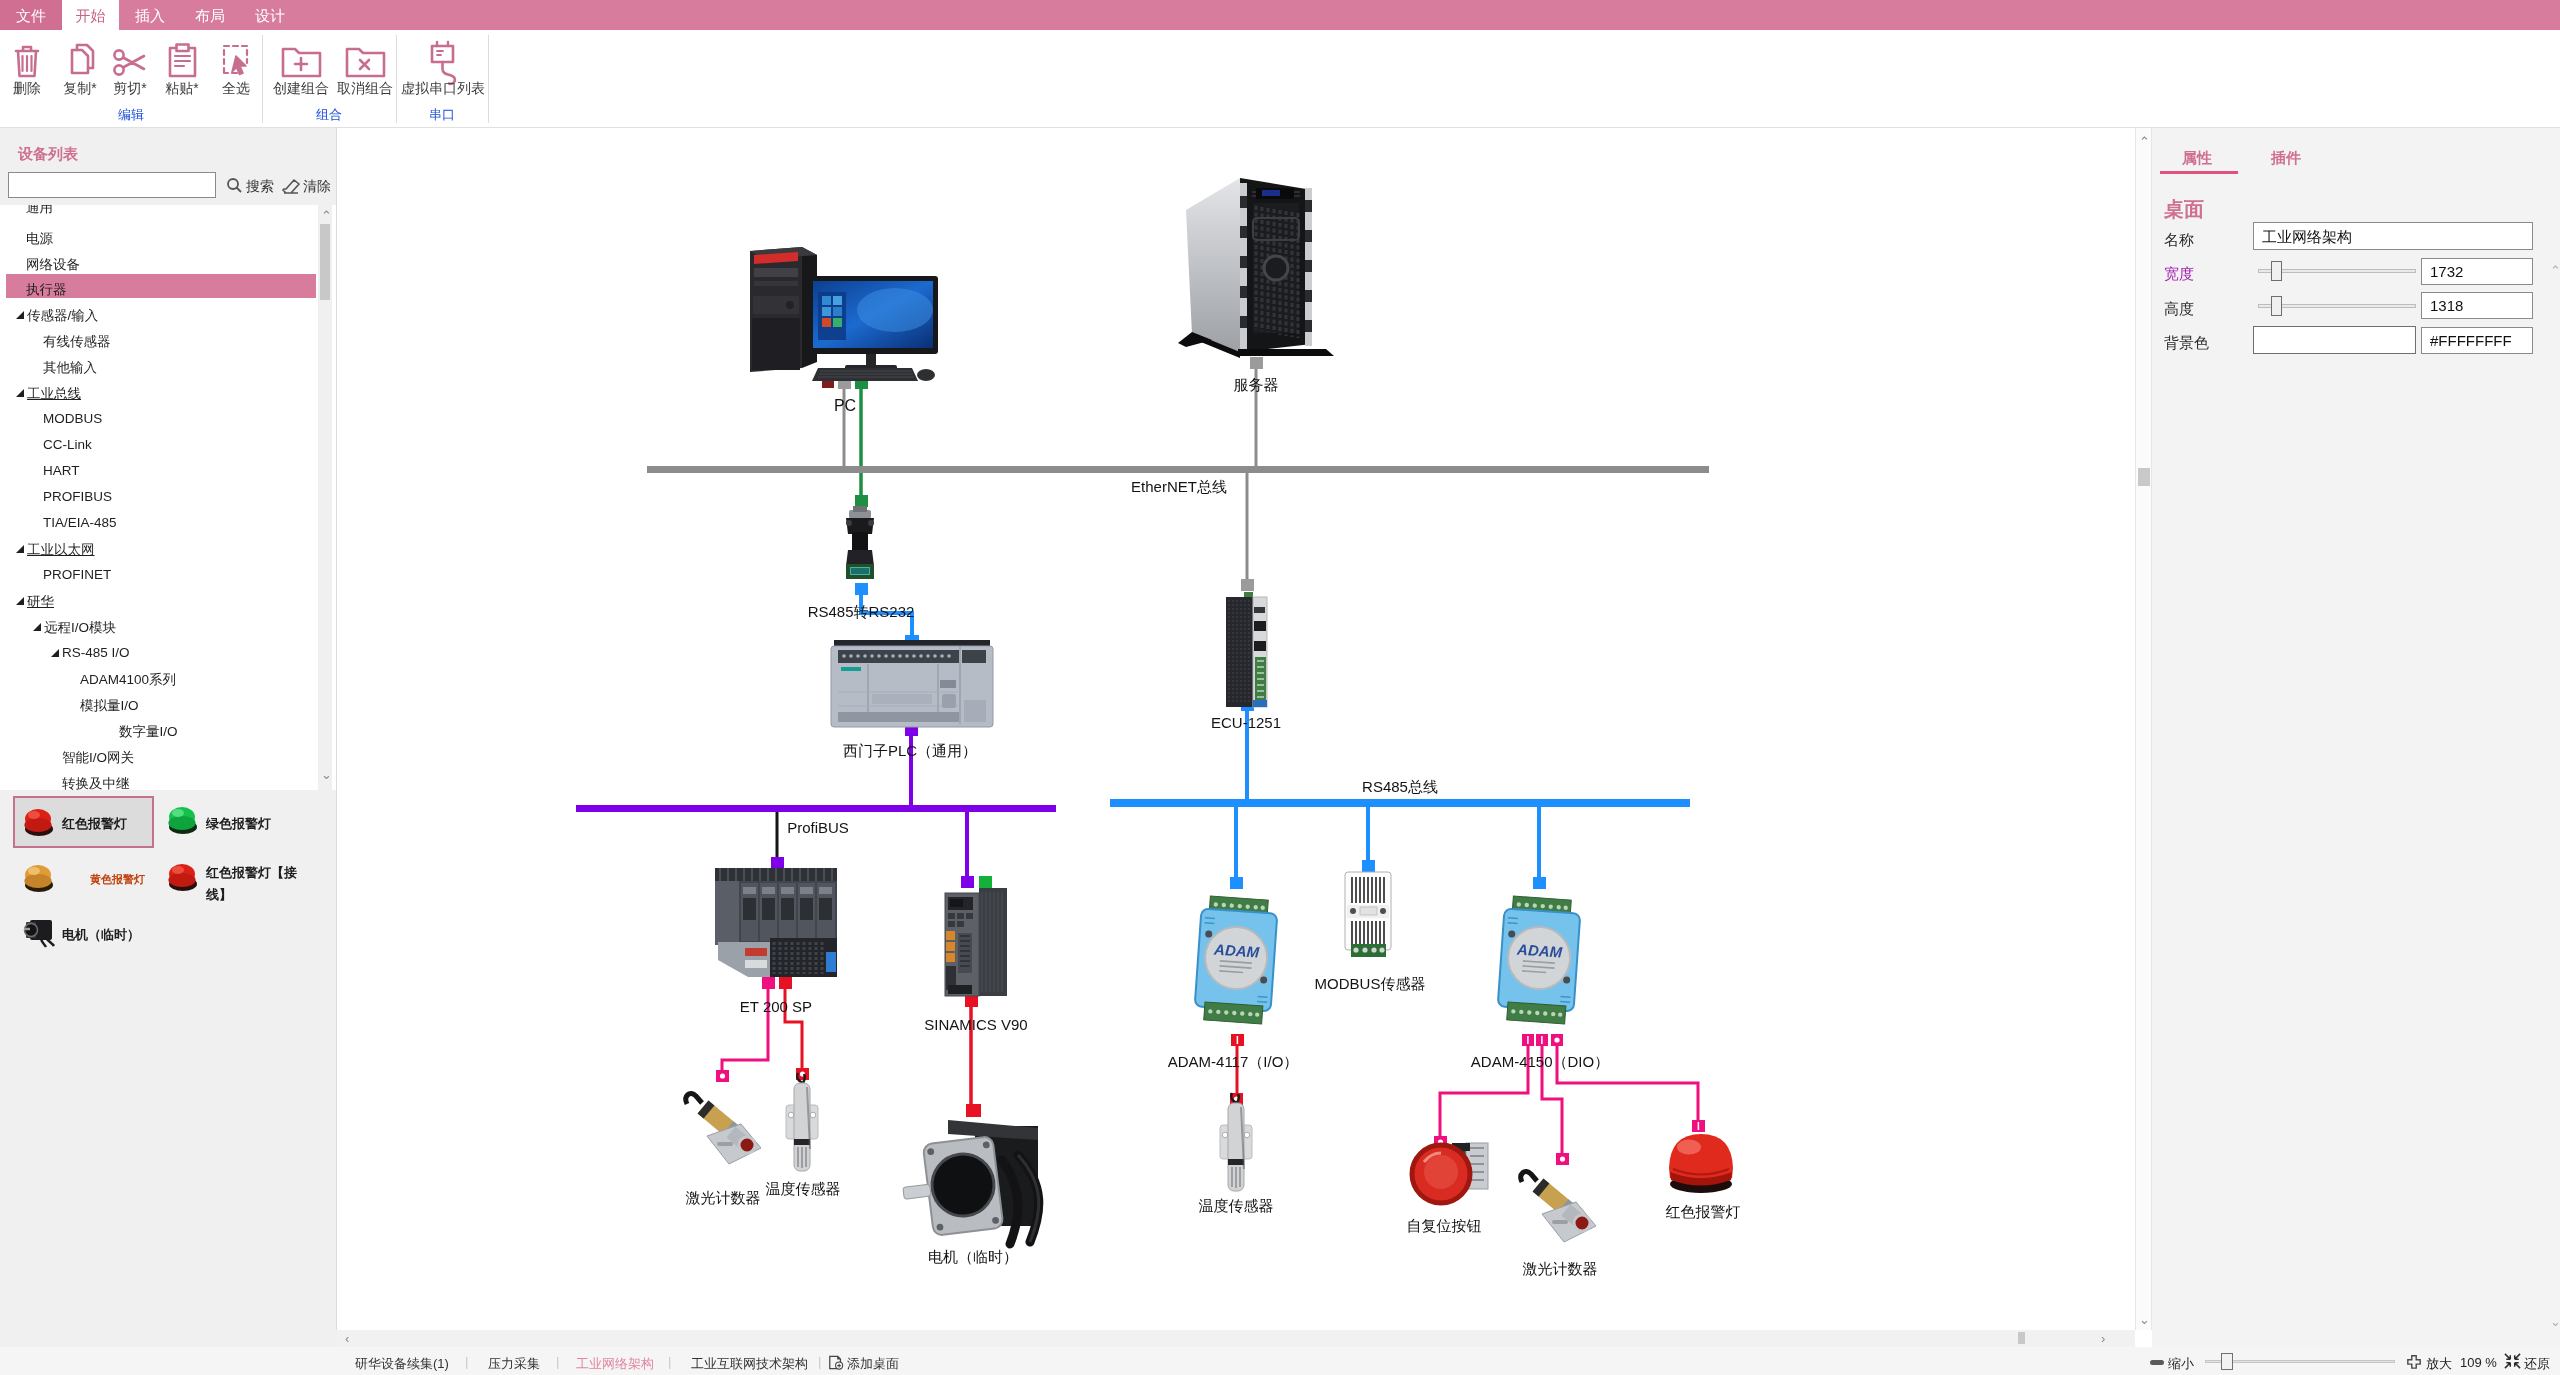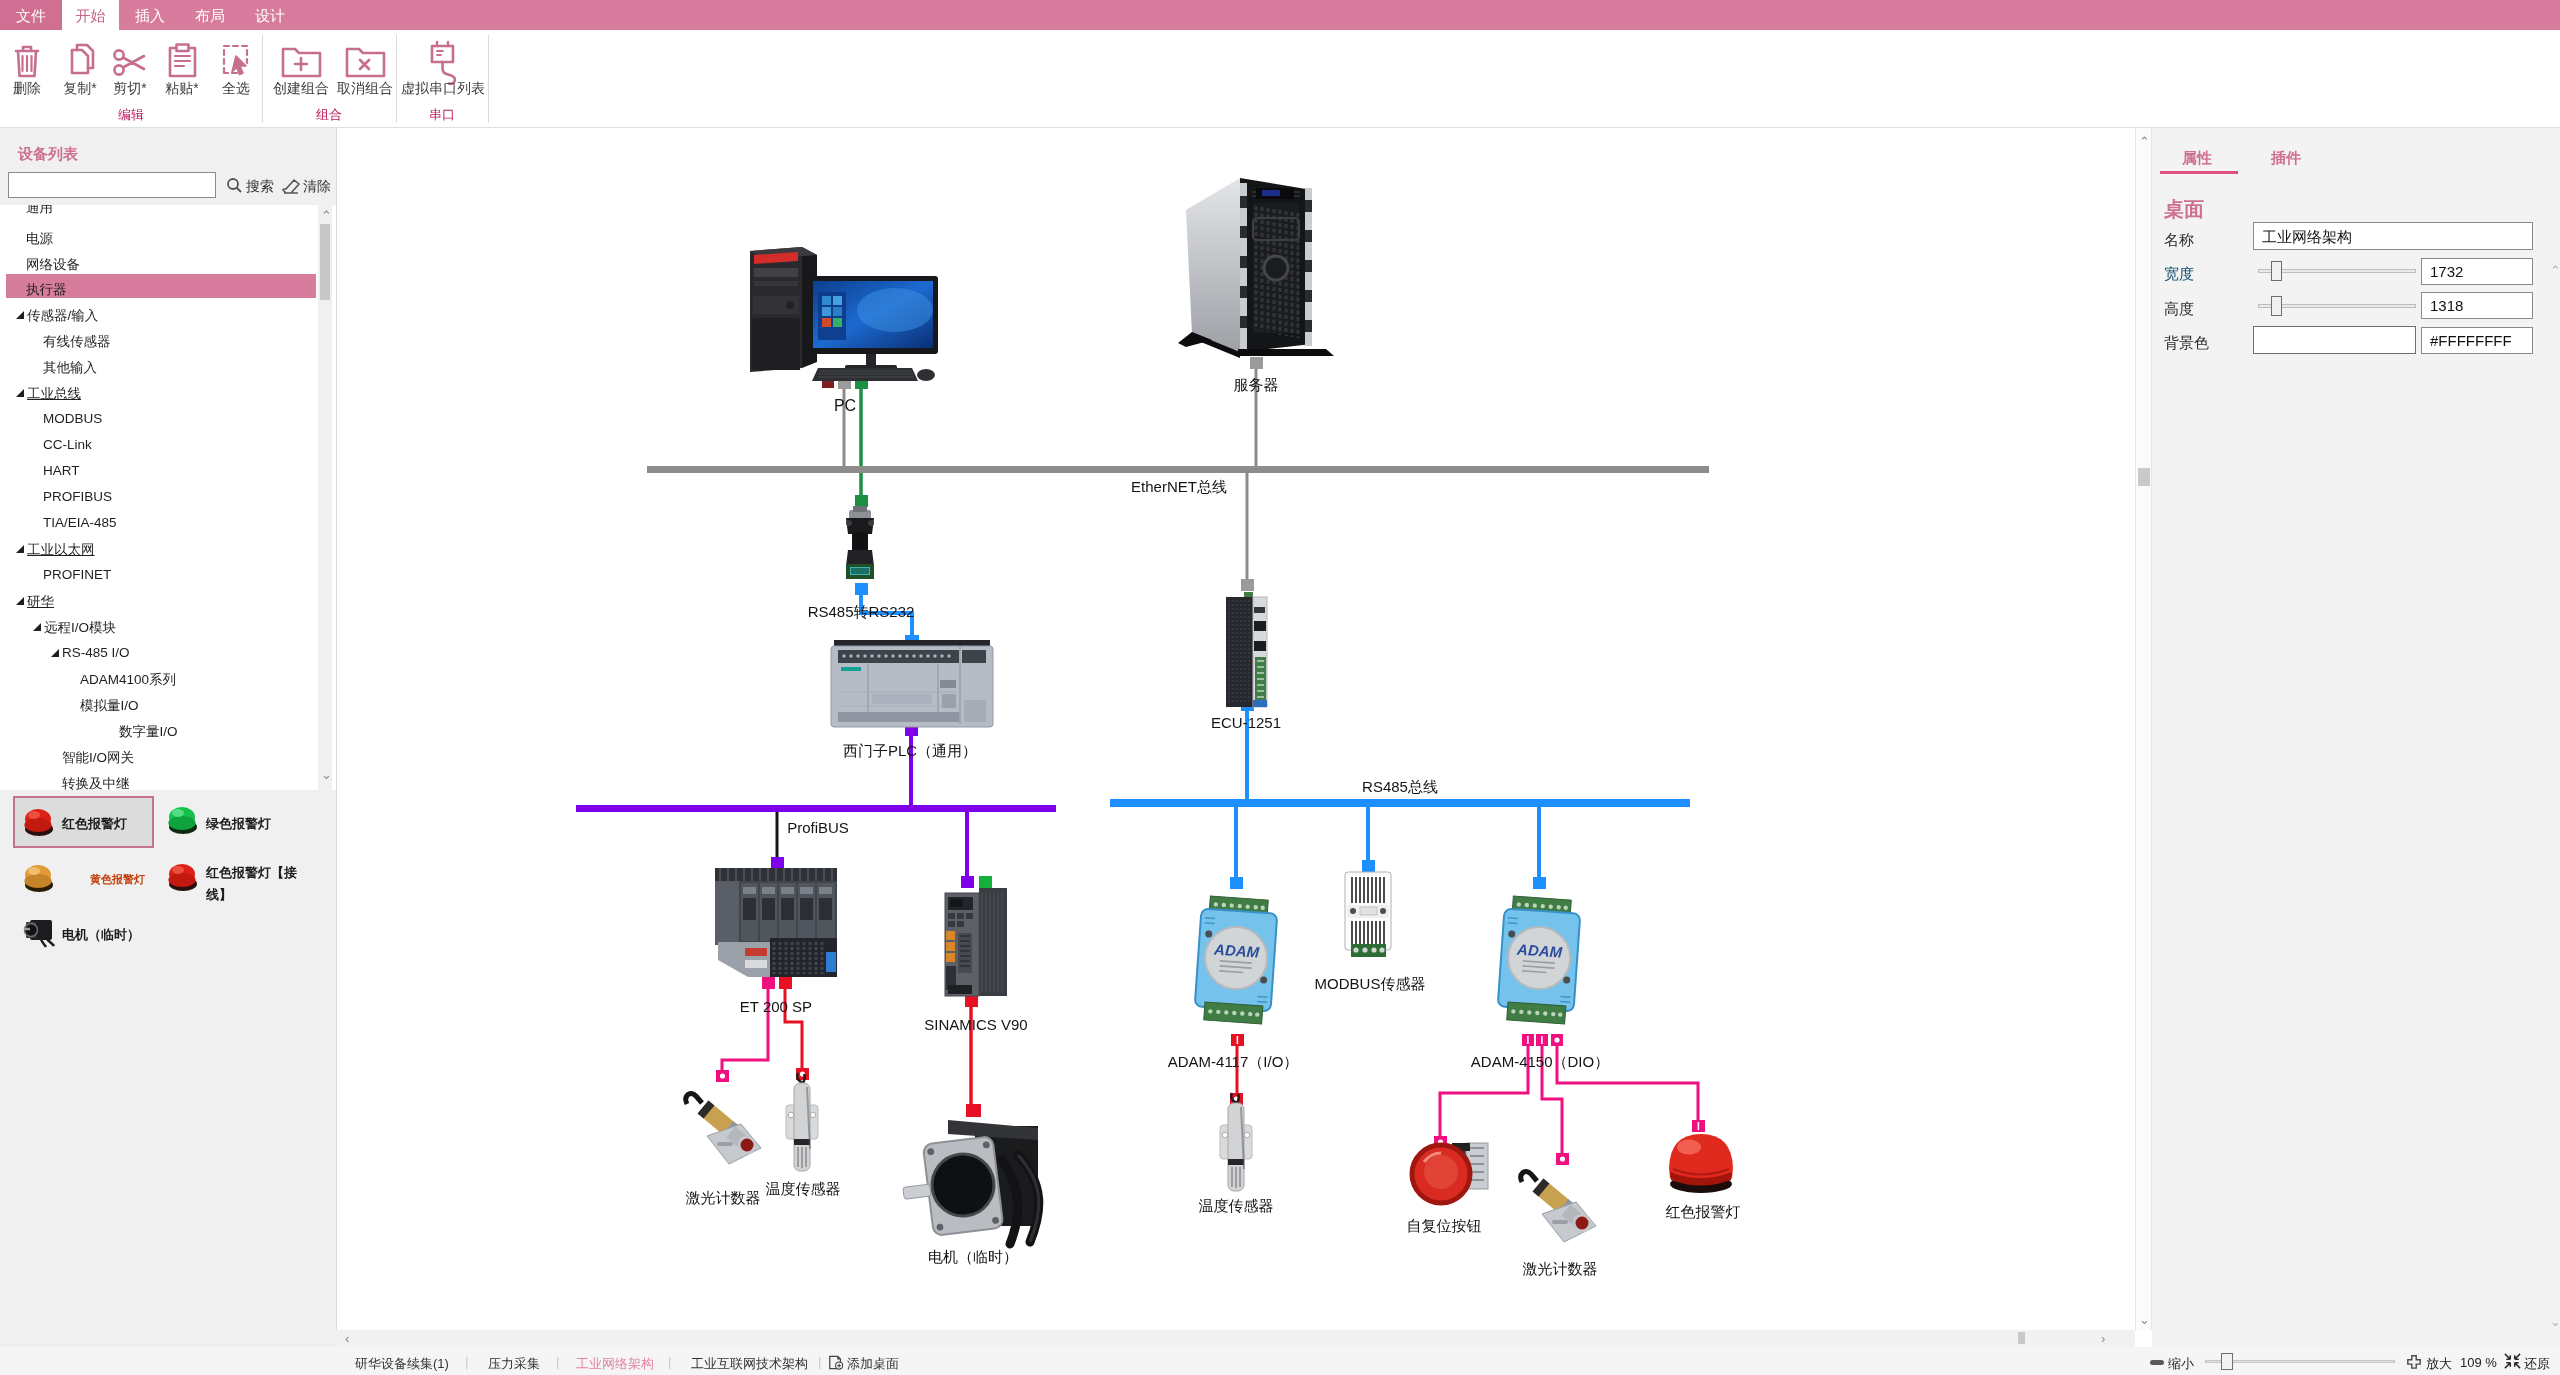--- a/index.html
+++ b/index.html
@@ -6,21 +6,21 @@
   html,body { width:2560px; height:1375px; overflow:hidden; background:#fff;
     font-family:"Liberation Sans", sans-serif; }
   #topbar { position:absolute; left:0; top:0; width:2560px; height:30px; background:#d77c9c; z-index:5; }
   #topbar .tab { position:absolute; top:0; height:30px; line-height:31px; text-align:center;
     color:#fff; font-size:15px; }
   #topbar .tab.file { left:0; width:62px; background:#d06f92; }
   #topbar .tab.active { background:#fff; color:#c8638a; }
   #ribbon { position:absolute; left:0; top:30px; width:2560px; height:98px; background:#fff;
     border-bottom:1px solid #e0e0e0; z-index:5; }
   .rlabel { position:absolute; top:50px; font-size:14px; color:#3c3c3c; text-align:center; transform:translateX(-50%); white-space:nowrap; }
-  .rgroup { position:absolute; top:76px; font-size:13px; color:#be185d; text-align:center; transform:translateX(-50%); }
+  .rgroup { position:absolute; top:76px; font-size:13px; color:#1d4ed8; text-align:center; transform:translateX(-50%); }
   .rsep { position:absolute; top:5px; width:1px; height:88px; background:#dcdcdc; }
   #leftpanel { position:absolute; left:0; top:128px; width:337px; height:1324px; background:#f0f0f0;
     border-right:1px solid #dcdcdc; z-index:5; }
   #rightpanel { position:absolute; left:2152px; top:128px; width:408px; height:1247px; background:#f3f3f3; z-index:5; }
   #vstrip { position:absolute; left:2135px; top:128px; width:17px; height:1202px; background:#fbfbfb;
     border-left:1px solid #e6e6e6; border-right:1px solid #e6e6e6; z-index:5; }
   #hstrip { position:absolute; left:337px; top:1330px; width:1798px; height:17px; background:#f1f1f1; z-index:5; }
   #statusbar { position:absolute; left:0; top:1347px; width:2560px; height:28px; background:#f5f5f5; z-index:5; }
   #botleft { position:absolute; left:0; top:1330px; width:337px; height:17px; background:#f0f0f0; z-index:5; }
   .chev { color:#8a8a8a; font-size:13px; }
@@ -574,21 +574,21 @@
   <div class="t chev" style="left:3px;top:1184px;">⌄</div>
 </div>
 
 <div id="rightpanel">
   <div class="t" style="left:6px;top:21px;width:78px;text-align:center;font-size:15px;font-weight:bold;color:#cf6f92;">属性</div>
   <div class="t" style="left:95px;top:21px;width:78px;text-align:center;font-size:15px;font-weight:bold;color:#cf6f92;">插件</div>
   <div class="t" style="left:8px;top:43px;width:78px;height:3px;background:#e0517d;"></div>
   <div class="t" style="left:12px;top:68px;font-size:20px;font-weight:bold;color:#cf6f92;">桌面</div>
   <div class="t" style="left:12px;top:103px;font-size:15px;color:#2b2b2b;">名称</div>
   <div class="t" style="left:101px;top:94px;width:280px;height:28px;background:#fff;border:1px solid #8a8a8a;font-size:15px;color:#111;line-height:27px;padding-left:8px;">工业网络架构</div>
-  <div class="t" style="left:12px;top:137px;font-size:15px;color:#0c4a6e;">宽度</div>
+  <div class="t" style="left:12px;top:137px;font-size:15px;color:#a21caf;">宽度</div>
   <div class="t" style="left:106px;top:141px;width:158px;height:4px;background:#e9e9e9;border:1px solid #bdbdbd;"></div>
   <div class="t" style="left:119px;top:133px;width:11px;height:20px;background:#f0f0f0;border:1px solid #6e6e6e;"></div>
   <div class="t" style="left:269px;top:130px;width:112px;height:27px;background:#fff;border:1px solid #8a8a8a;font-size:15px;color:#111;line-height:26px;padding-left:8px;">1732</div>
   <div class="t" style="left:12px;top:172px;font-size:15px;color:#2b2b2b;">高度</div>
   <div class="t" style="left:106px;top:176px;width:158px;height:4px;background:#e9e9e9;border:1px solid #bdbdbd;"></div>
   <div class="t" style="left:119px;top:168px;width:11px;height:20px;background:#f0f0f0;border:1px solid #6e6e6e;"></div>
   <div class="t" style="left:269px;top:164px;width:112px;height:27px;background:#fff;border:1px solid #8a8a8a;font-size:15px;color:#111;line-height:26px;padding-left:8px;">1318</div>
   <div class="t" style="left:12px;top:206px;font-size:15px;color:#2b2b2b;">背景色</div>
   <div class="t" style="left:101px;top:198px;width:163px;height:28px;background:#fff;border:1px solid #6e6e6e;"></div>
   <div class="t" style="left:269px;top:199px;width:112px;height:27px;background:#fff;border:1px solid #8a8a8a;font-size:15px;color:#111;line-height:26px;padding-left:8px;">#FFFFFFFF</div>

